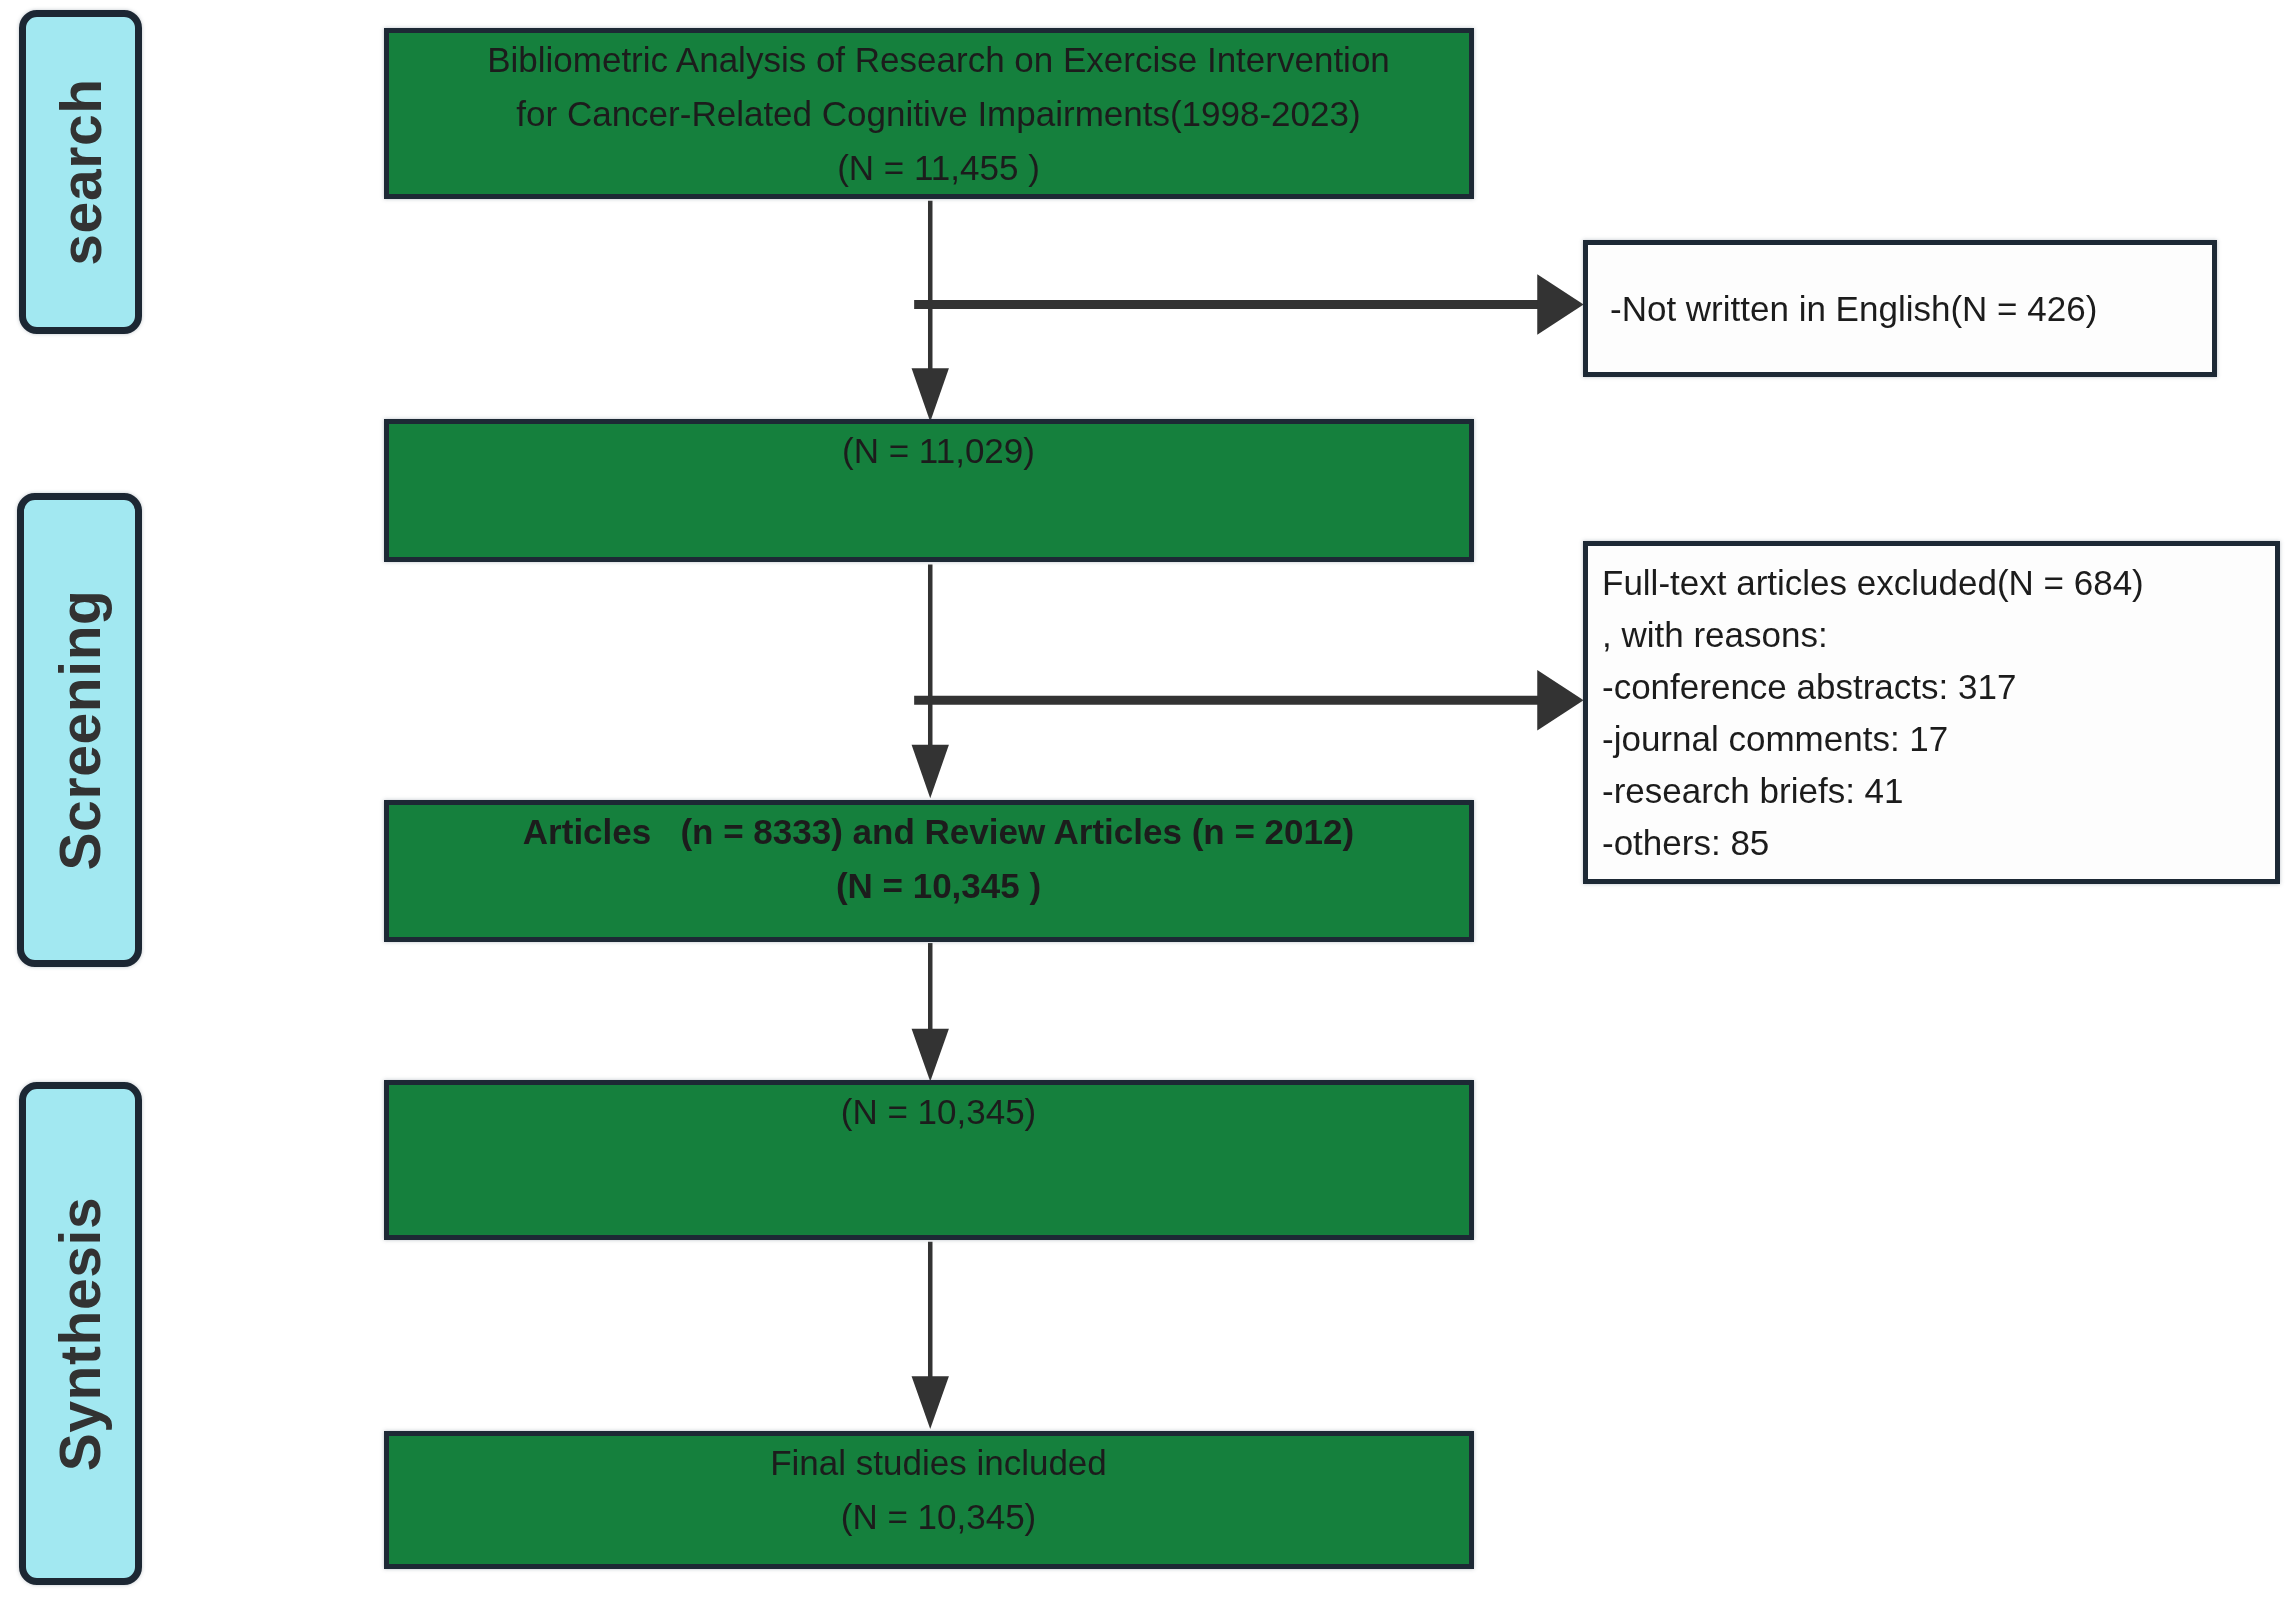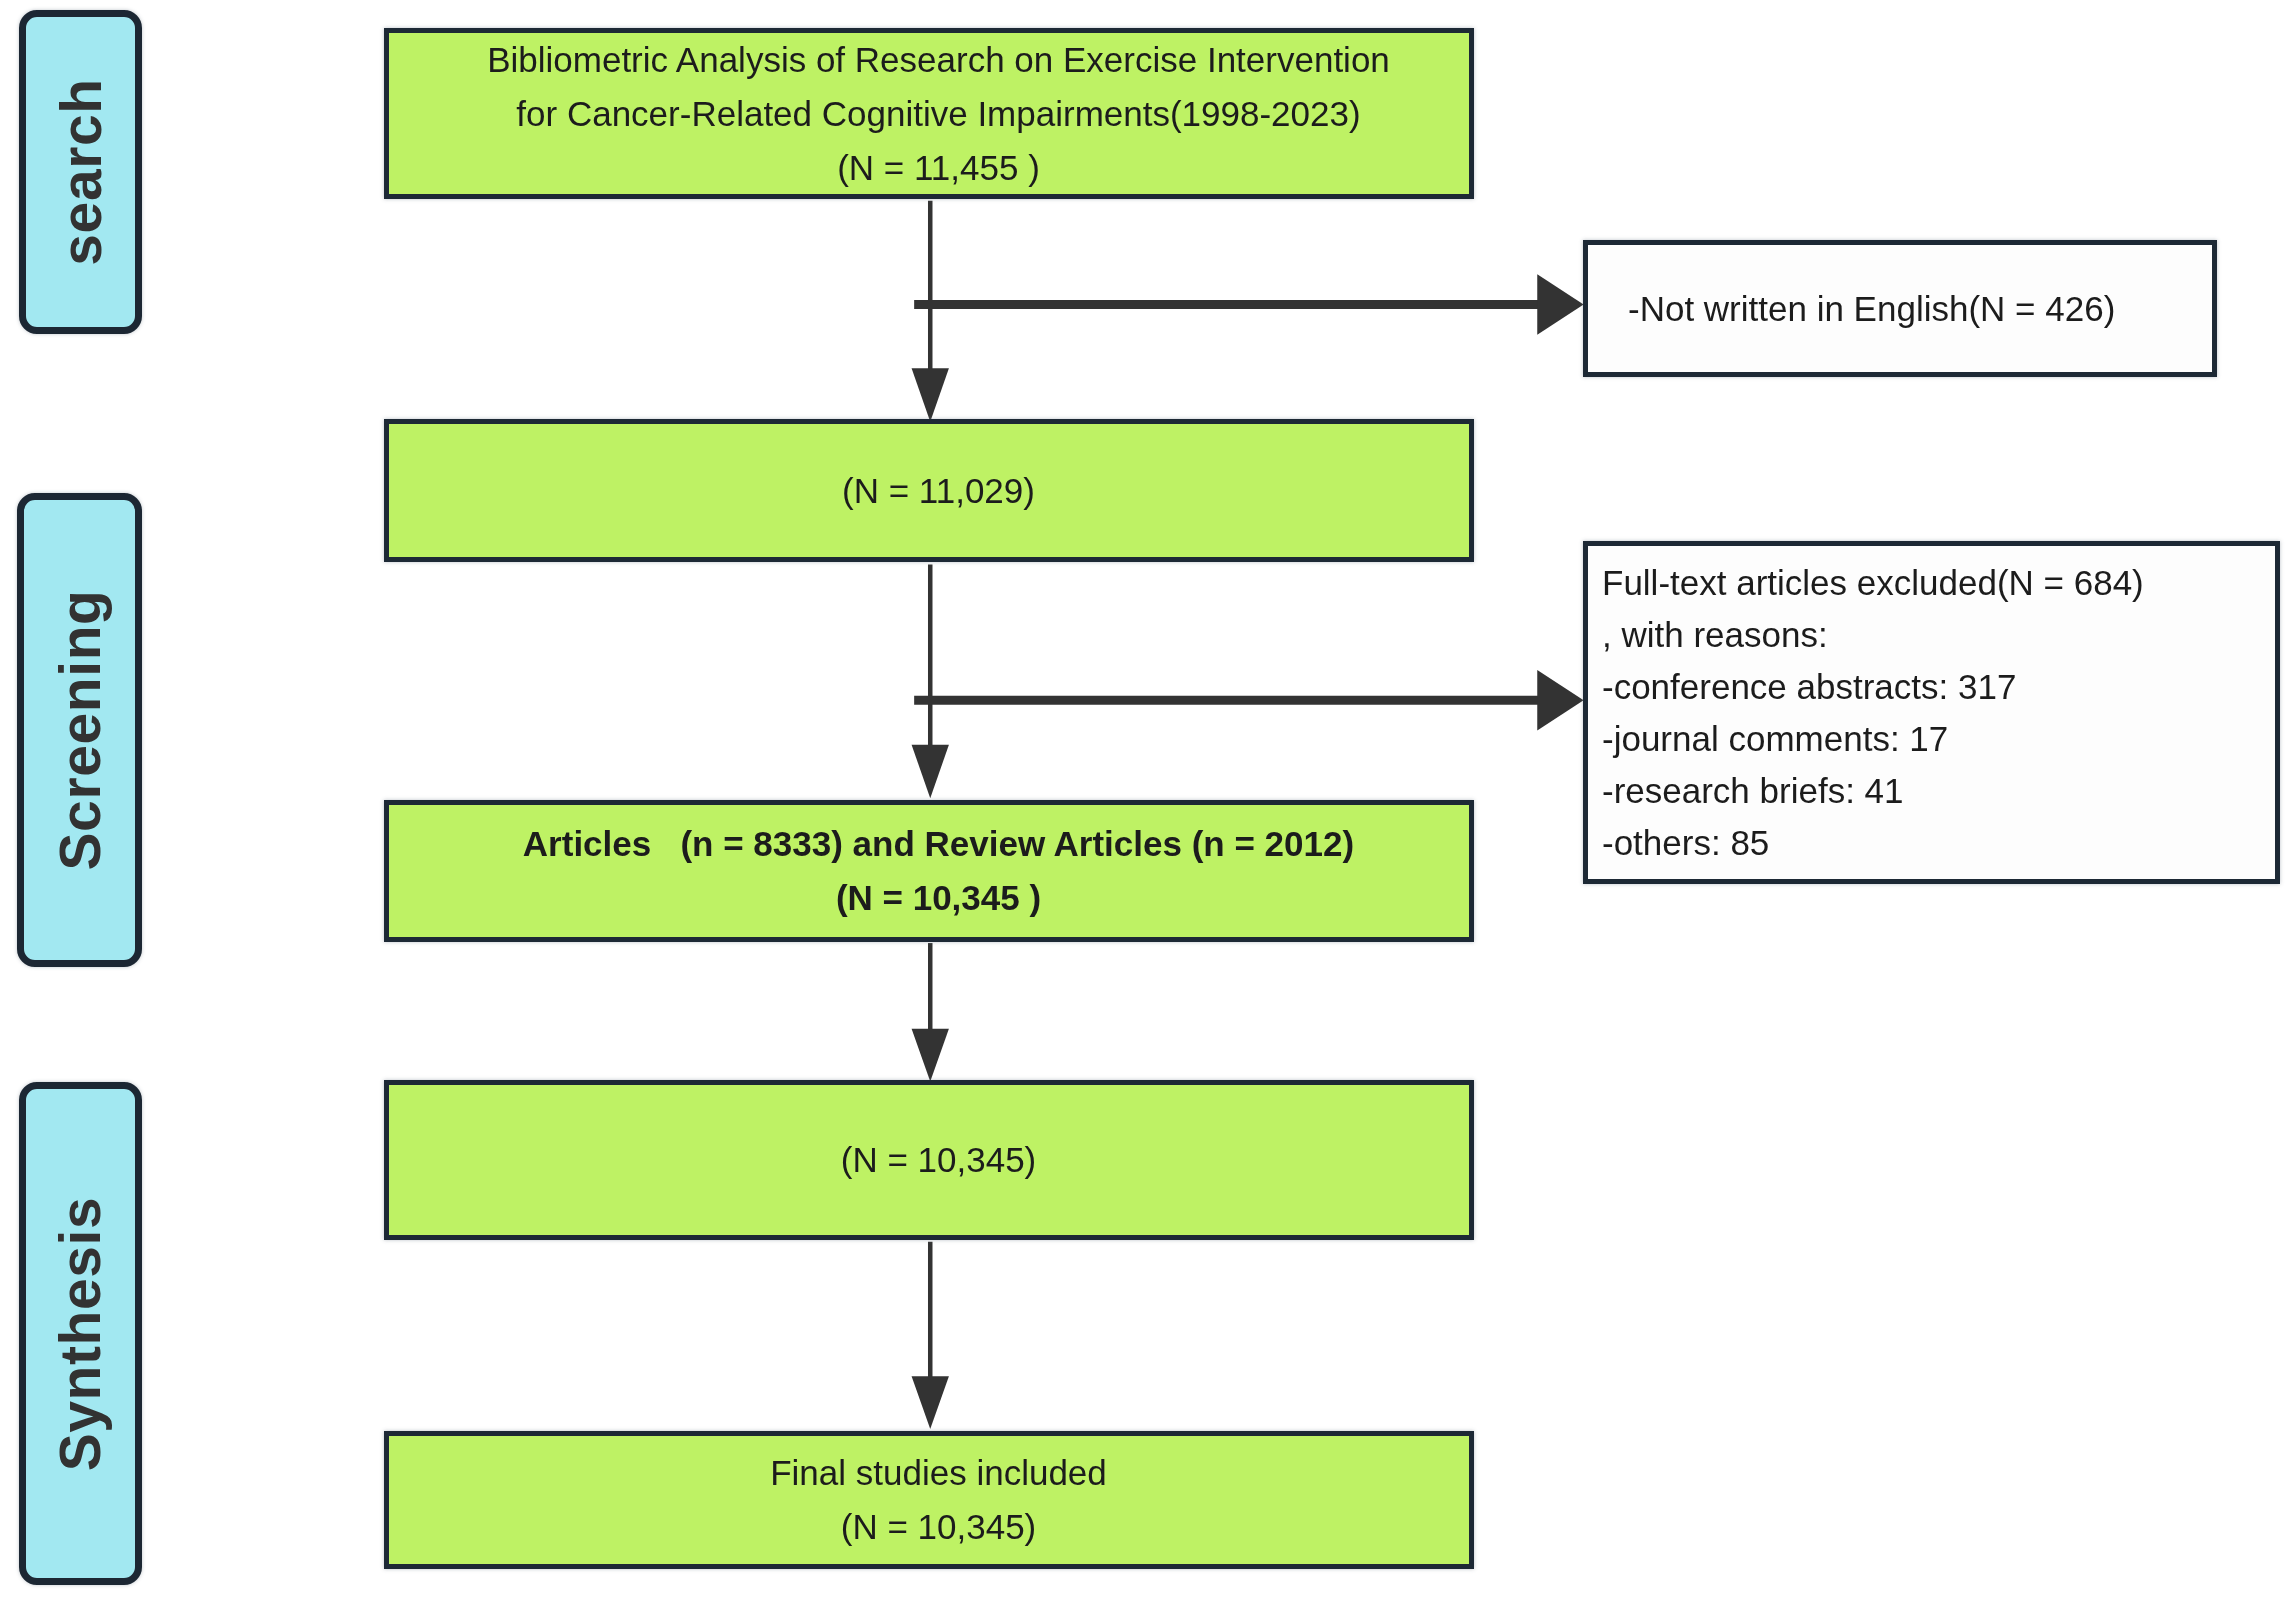--- a/index.html
+++ b/index.html
@@ -37,27 +37,26 @@
   }
   #phase-search    { left: 19.3px;  top: 10.3px;   width: 109px; height: 310px; }
   #phase-screening { left: 17.4px;  top: 493px;  width: 111px; height: 460px; }
   #phase-synthesis { left: 19.3px;  top: 1082px; width: 109px; height: 489px; }
 
   
   .mbox {
     position: absolute;
     left: 384px;
     width: 1090px;
-    background: #bef264;
+    background: #15803d;
     border: 5.8px solid #1d2935;
     box-shadow: 0 0 3.9px rgba(110,125,135,0.45);
     display: flex;
     flex-direction: column;
     align-items: center;
-    justify-content: center;
     box-sizing: border-box;
     padding-left: 19px;
   }
   .mbox .line {
     white-space: pre;
     font-size: 35px;
     line-height: 54px;
     color: #1c1c1c;
     text-align: center;
   }
@@ -80,21 +79,21 @@
   }
   .xbox .line {
     white-space: pre;
     font-size: 35px;
     line-height: 52px;
     color: #1c1c1c;
     text-align: left;
   }
   #box-not-english {
     left: 1583px; top: 240px; width: 634px; height: 137px;
-    padding-left: 40px;
+    padding-left: 22px;
   }
   #box-fulltext {
     left: 1583px; top: 541px; width: 697px; height: 343px;
     padding-left: 14px;
   }
 
   
   .arrows {
     position: absolute;
     left: 0; top: 0;

